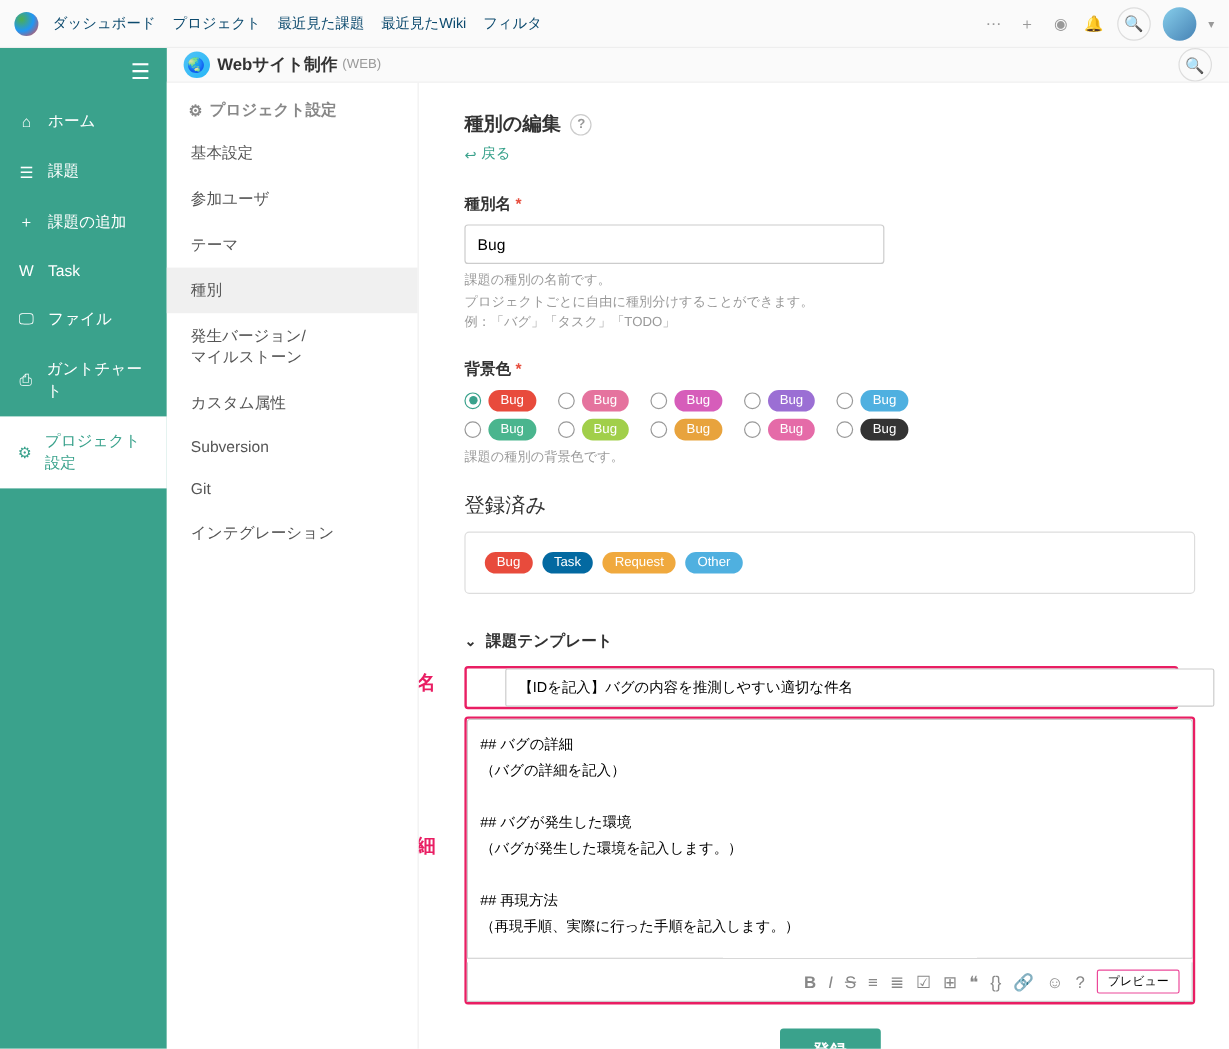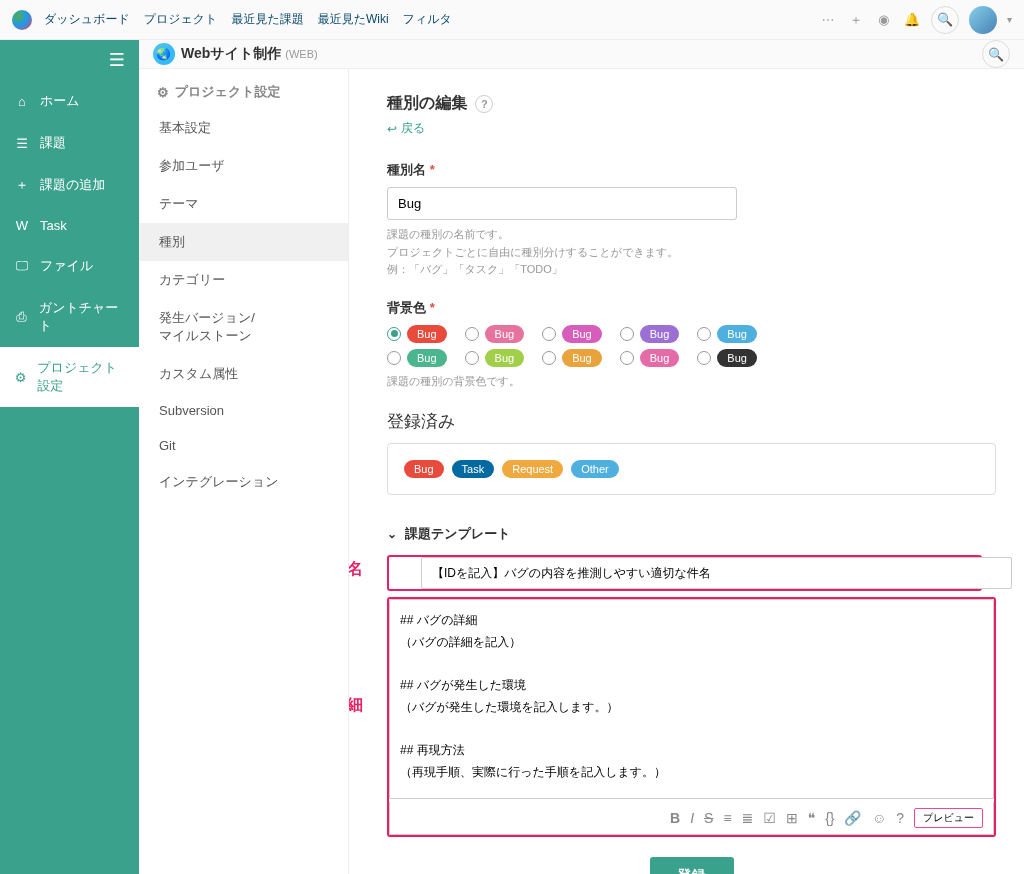--- a/index.html
+++ b/index.html
@@ -141,21 +141,20 @@
     <div style="display:flex; flex:1;">
       <div class="sidebar-sub">
         <div class="sub-header">
             <span>⚙</span>
             <span>プロジェクト設定</span>
           </div>
         <div class="sub-item">基本設定</div>
         <div class="sub-item">参加ユーザ</div>
         <div class="sub-item">テーマ</div>
         <div class="sub-item active">種別</div>
-        <div class="sub-item">カテゴリー</div>
         <div class="sub-item" style="white-space:pre-line">発生バージョン/
 マイルストーン</div>
         <div class="sub-item">カスタム属性</div>
         <div class="sub-item">Subversion</div>
         <div class="sub-item">Git</div>
         <div class="sub-item">インテグレーション</div>
       </div>
 
       <div class="content content-wrap">
         <div style="flex:1; position:relative; padding-left:10px;">

